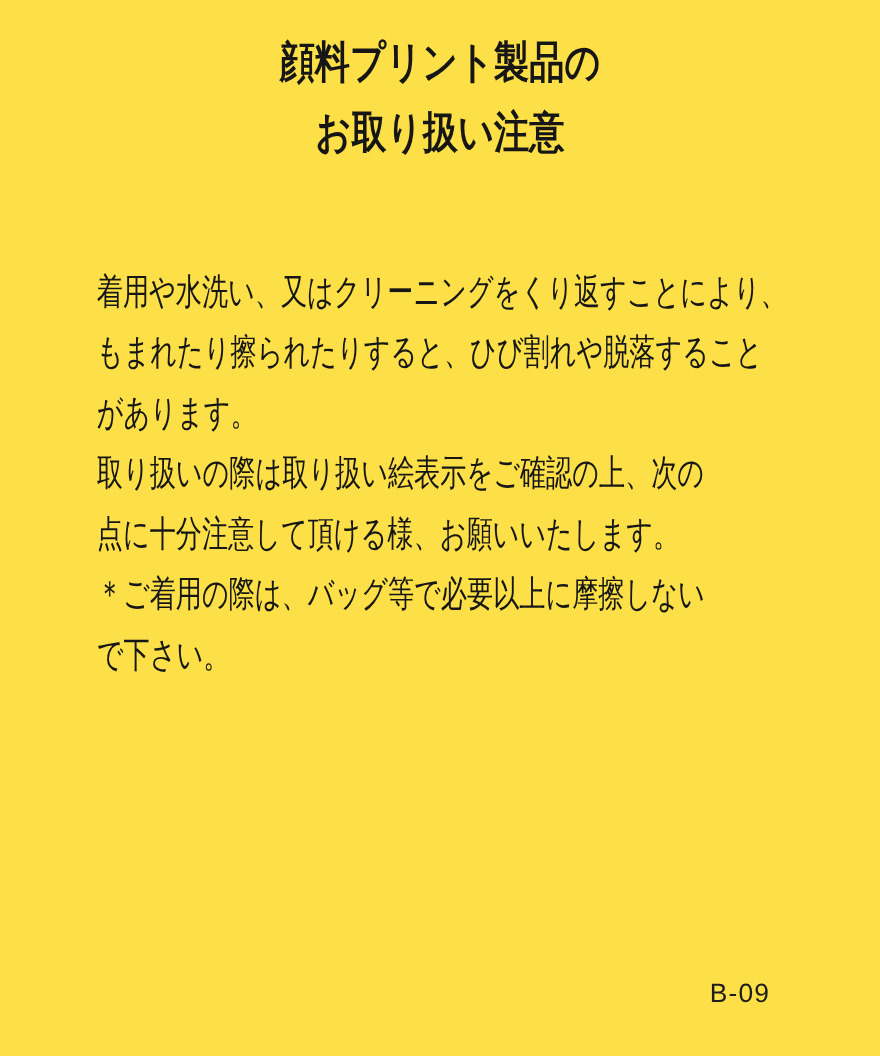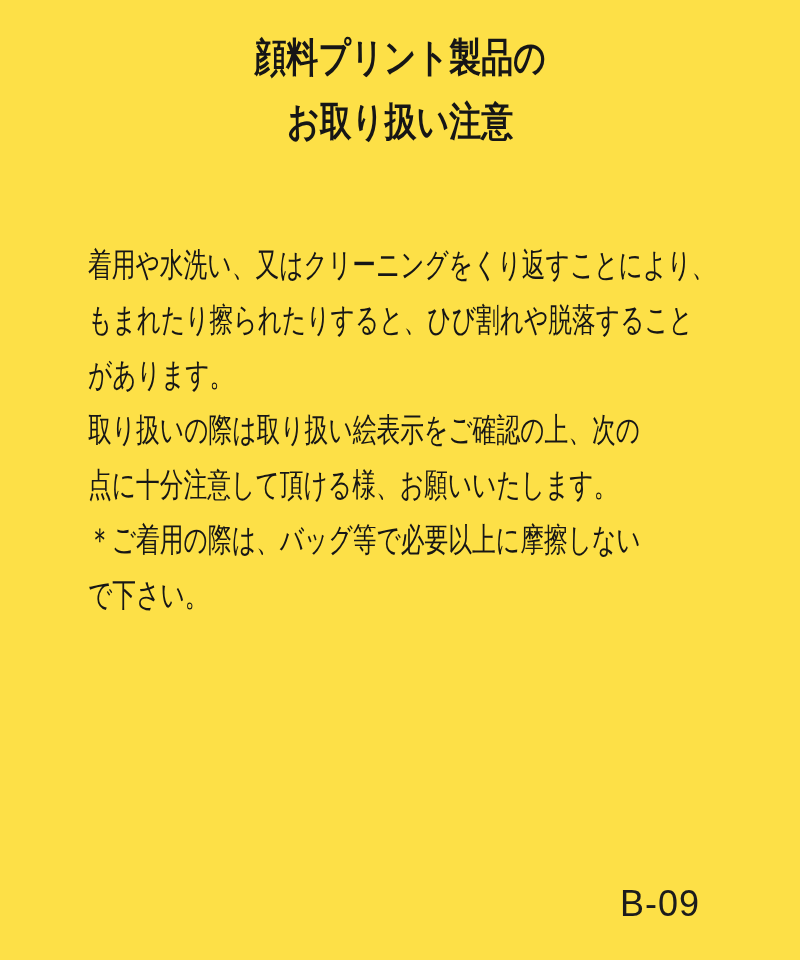--- a/index.html
+++ b/index.html
@@ -41,21 +41,21 @@
     transform-origin: 0 0;
     white-space: nowrap;
   }
   .body-line {
     height: 55px;
   }
   .page-code {
     position: absolute;
     top: 884px;
     right: 100px;
-    font-size: 36px;
+    font-size: 24px;
     line-height: 40px;
     letter-spacing: 1px;
     color: #1c1c1c;
     text-align: right;
   }
 </style>
 </head>
 <body>
 
 <div class="page">

